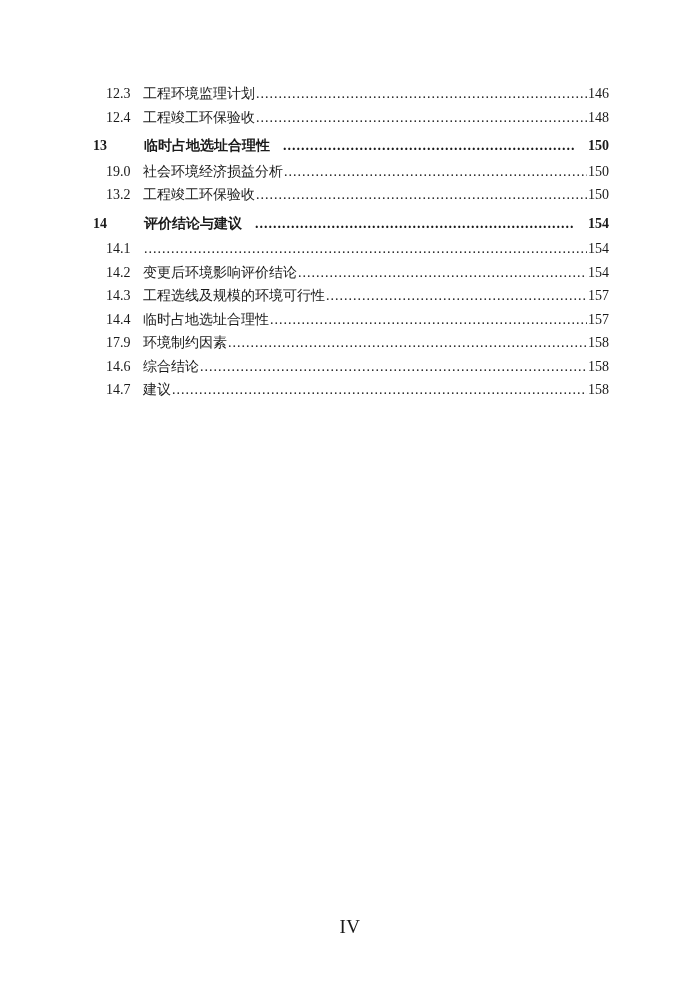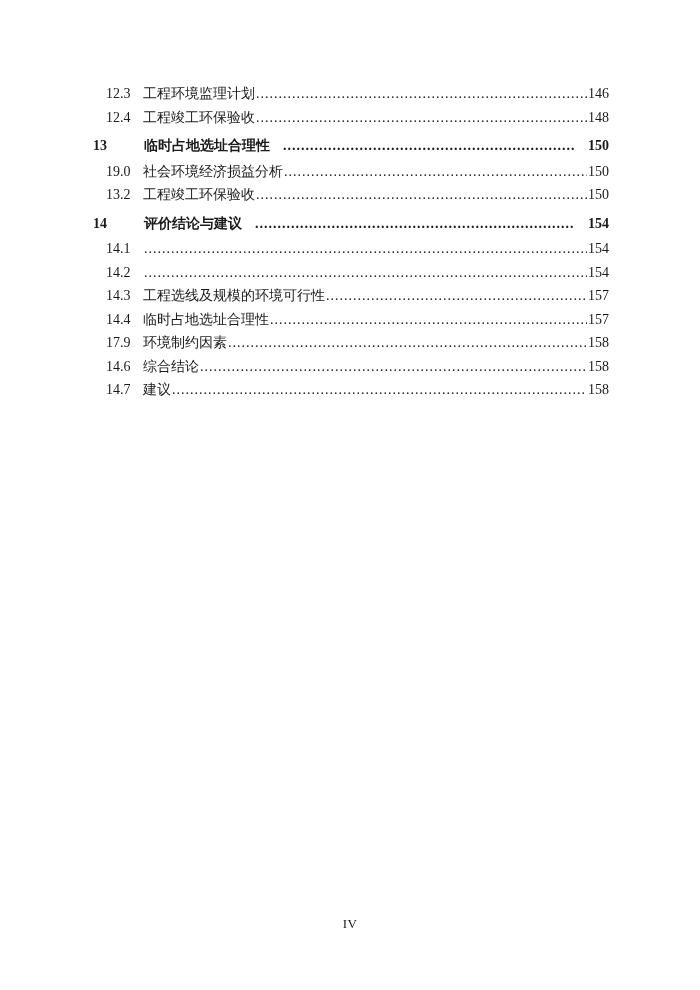--- a/index.html
+++ b/index.html
@@ -61,21 +61,21 @@
   }
   .pagenum {
     flex: none;
   }
   .footer {
     position: absolute;
     left: 0;
     right: 0;
     top: 916px;
     text-align: center;
-    font-size: 13px;
+    font-size: 19px;
     letter-spacing: 0.5px;
   }
 </style>
 </head>
 <body>
 
 <div class="page">
   <div class="toc">
 
     <div class="row level-2">
@@ -122,20 +122,21 @@
     </div>
 
     <div class="row level-2">
       <span class="num">14.1</span>
       <span class="leader"></span>
       <span class="pagenum">154</span>
     </div>
 
     <div class="row level-2">
       <span class="num">14.2</span>
+      <span class="title">变更后环境影响评价结论</span>
       <span class="leader"></span>
       <span class="pagenum">154</span>
     </div>
 
     <div class="row level-2">
       <span class="num">14.3</span>
       <span class="title">工程选线及规模的环境可行性</span>
       <span class="leader"></span>
       <span class="pagenum">157</span>
     </div>

